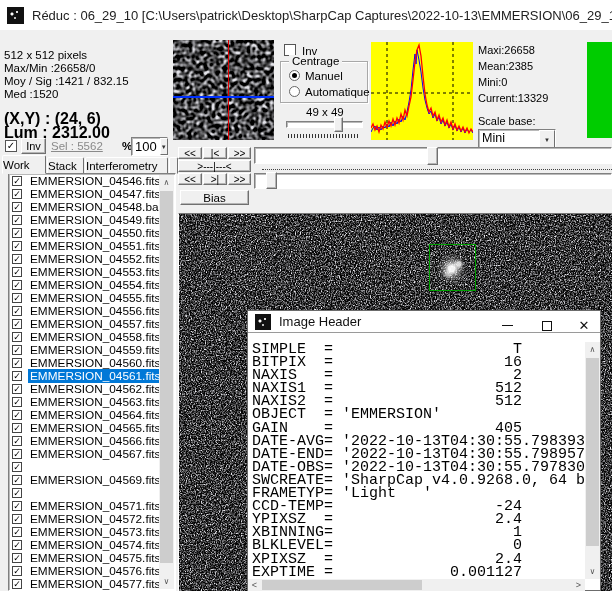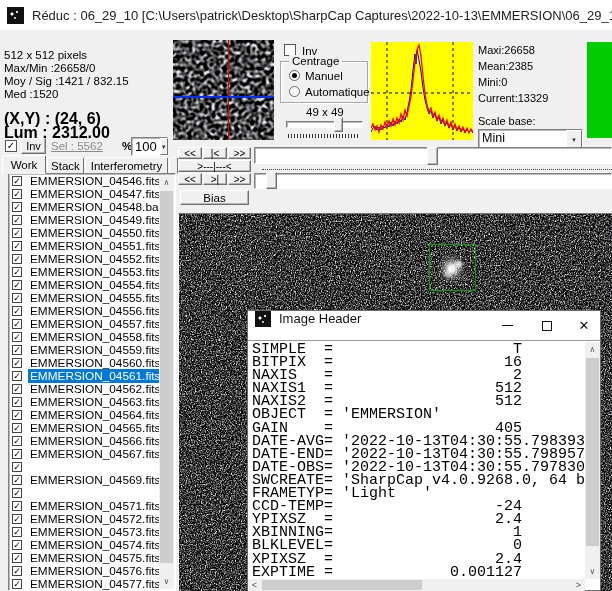--- a/index.html
+++ b/index.html
@@ -30,21 +30,21 @@
   .combo .val { flex:1; font-size:13px; padding:1px 3px; }
   .combo .arrow-btn { width:16px; background:#f0f0f0; border:1px solid; border-color:#fff #707070 #707070 #fff; display:flex; align-items:center; justify-content:center; font-size:6px; color:#333; }
 
   
   .groupbox { position:absolute; border:1px solid #a8a8a8; box-shadow:inset 1px 1px 0 #fff,1px 1px 0 #fff; }
   .groupbox .gb-title { position:absolute; top:-7px; left:8px; background:#f0f0f0; padding:0 3px; font-size:11.5px; }
   .radio { position:absolute; width:11px; height:11px; border-radius:50%; background:#fff; border:1px solid #666; }
   .radio.on::after { content:""; position:absolute; left:2px; top:2px; width:5px; height:5px; border-radius:50%; background:#000; }
 
   
-  .tab { position:absolute; background:#f0f0f0; border:1px solid; border-color:#fff #707070 transparent #fff; border-radius:2px 2px 0 0; font-size:11.5px; text-align:center; }
+  .tab { position:absolute; background:#f0f0f0; border:1px solid; border-color:#fff #707070 transparent #fff; border-radius:2px 2px 0 0; font-size:11.5px; text-align:left; }
   .filelist { position:absolute; left:8px; top:173px; width:168px; height:418px; background:#fff; border:1px solid; border-color:#808080 #fff #fff #808080; box-shadow:inset 1px 1px 0 #b9b9b9; overflow:hidden; }
   .file-row { display:flex; align-items:center; height:13px; padding-left:3px; }
   .file-row .fcb { width:10px; height:10px; border:1px solid #444; background:#fff; font-size:9px; line-height:8px; text-align:center; color:#000; flex:0 0 auto; }
   .file-row .fname { font-size:11.8px; color:#000; margin-left:6px; padding:0 2px; white-space:nowrap; }
   .file-row.selected .fname { background:#0078d7; color:#fff; }
   .vscroll { position:absolute; right:1px; top:1px; bottom:1px; width:15px; background:#f0f0f0; }
   .scroll-arrow { position:absolute; left:0; width:15px; height:15px; display:flex; align-items:center; justify-content:center; font-size:8px; color:#555; background:#f0f0f0; }
   .scroll-thumb { position:absolute; left:1px; width:13px; background:#cdcdcd; }
 
   
@@ -65,21 +65,21 @@
       radial-gradient(circle at 34% 68%, rgba(255,255,255,.5) 0 2px, transparent 5px);
     filter:blur(.4px); }
 
   
   .plot { position:absolute; left:371px; top:42px; width:102px; height:98px; background:#ffff00; }
   .greenbar { position:absolute; left:587px; top:42px; width:25px; height:96px; background:#00cc00; }
   .pval { position:absolute; font-size:11px; color:#000; white-space:nowrap; }
 
   
   .dialog { position:absolute; left:247px; top:310px; width:354px; height:281px; background:#fff; border:1px solid #6c6c6c; }
-  .dlg-title { position:absolute; left:0; top:0; right:0; height:30px; background:#fff; display:flex; align-items:flex-start; border-bottom:1px solid #9a9a9a; }
+  .dlg-title { position:absolute; left:0; top:0; right:0; height:22px; background:#fff; display:flex; align-items:center; border-bottom:1px solid #9a9a9a; }
   .dlg-title .t { font-size:13px; color:#111; }
   .dlg-btn { position:absolute; top:0; width:32px; height:29px; display:flex; align-items:center; justify-content:center; }
   .min-glyph { width:11px; height:1px; background:#111; }
   .max-glyph { width:10px; height:10px; border:1px solid #111; }
   .close-glyph { font-size:13px; color:#111; font-weight:400; }
   .dlg-pre { position:absolute; left:4px; top:32px; width:333px; height:236px; font-family:"Liberation Mono", monospace; font-size:15px; line-height:13.1px; color:#000; white-space:pre; overflow:hidden; }
   .dlg-vscroll { position:absolute; left:337px; top:31px; width:15px; height:237px; background:#f0f0f0; }
   .dlg-hscroll { position:absolute; left:0px; top:268px; width:337px; height:12px; background:#f0f0f0; }
   .h-arrow { position:absolute; top:0; width:13px; height:12px; display:flex; align-items:center; justify-content:center; font-size:9px; color:#555; }
   .h-thumb { position:absolute; top:1px; height:10px; background:#cdcdcd; }
@@ -147,21 +147,21 @@
       <polyline fill="none" stroke="#0000ff" stroke-width="1" points="0,90 2,86 4,84 6,88 8,85 10,88 12,84 14,86 16,82 18,85 20,80 22,84 24,79 26,82 28,77 30,80 32,74 34,78 36,70 38,60 40,48 42,28 44,12 45,22 46,8 48,18 50,30 52,46 54,58 56,66 58,72 60,69 62,76 64,72 66,79 68,75 70,82 72,78 74,84 76,80 78,86 80,82 82,88 84,83 86,89 88,85 90,90 92,86 94,91 96,87 98,90 100,88 102,91"></polyline>
       <polyline fill="none" stroke="#ff0000" stroke-width="1.3" points="0,86 2,82 4,88 6,84 8,90 10,83 12,87 14,80 16,85 18,79 20,84 22,77 24,83 26,76 28,81 30,72 32,78 34,68 36,74 38,64 40,55 42,38 44,20 46,8 48,3 50,14 52,34 54,52 56,63 58,70 60,66 62,74 64,70 66,78 68,73 70,80 72,76 74,83 76,78 78,85 80,80 82,87 84,82 86,88 88,84 90,89 92,85 94,90 96,86 98,91 100,87 102,90"></polyline>
     </svg>
   </div>
 
   <div class="pval" style="left:478px; top:44px;">Maxi:26658</div>
   <div class="pval" style="left:478px; top:60px;">Mean:2385</div>
   <div class="pval" style="left:478px; top:76px;">Mini:0</div>
   <div class="pval" style="left:478px; top:92px;">Current:13329</div>
   <div class="pval" style="left:478px; top:115px;">Scale base:</div>
-  <div class="combo" style="left:478px; top:129px; width:105px; height:21px;">
+  <div class="combo" style="left:478px; top:129px; width:78px; height:21px;">
     <span class="val" style="font-size:12.5px;">Mini</span>
     <span class="arrow-btn">▼</span>
   </div>
 
   <div class="greenbar"></div>
 
   <button class="btn raised abs" style="left:178px; top:147px; width:24px; height:12px;">&lt;&lt;</button>
   <button class="btn raised abs" style="left:203px; top:147px; width:24px; height:12px;">|&lt;</button>
   <button class="btn raised abs" style="left:228px; top:147px; width:23px; height:12px;">&gt;&gt;</button>
   <button class="btn raised abs" style="left:178px; top:160px; width:73px; height:12px;">&gt;---|---&lt;</button>

